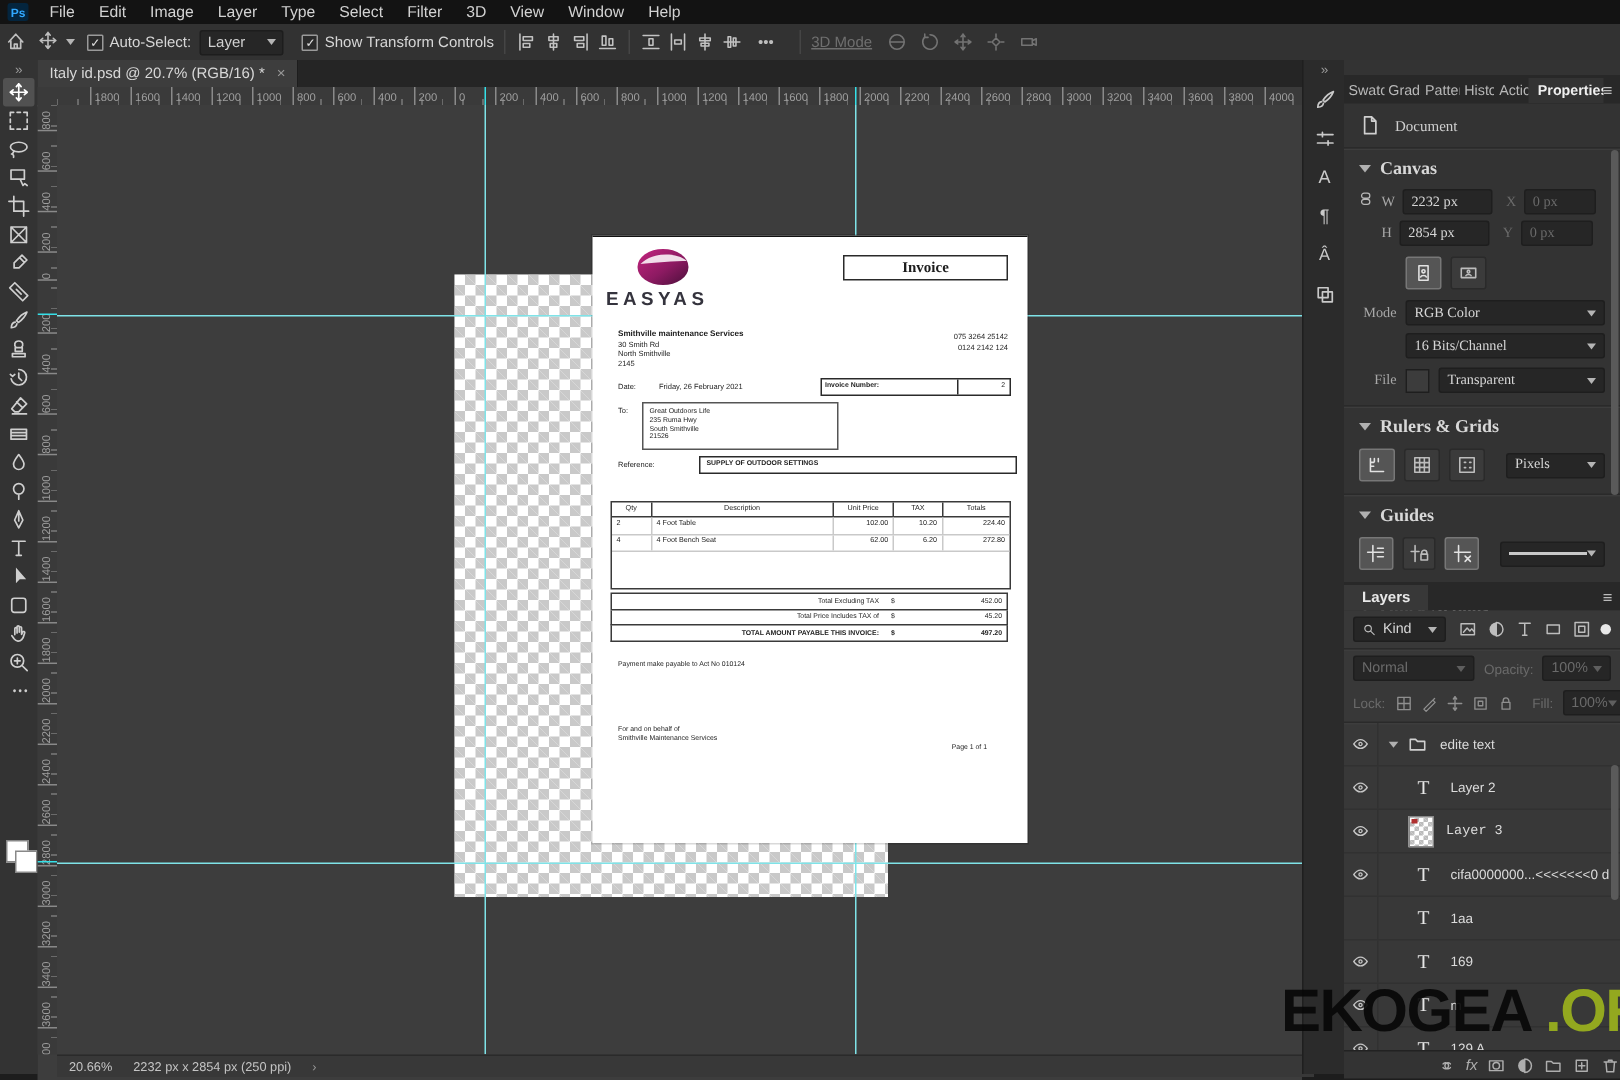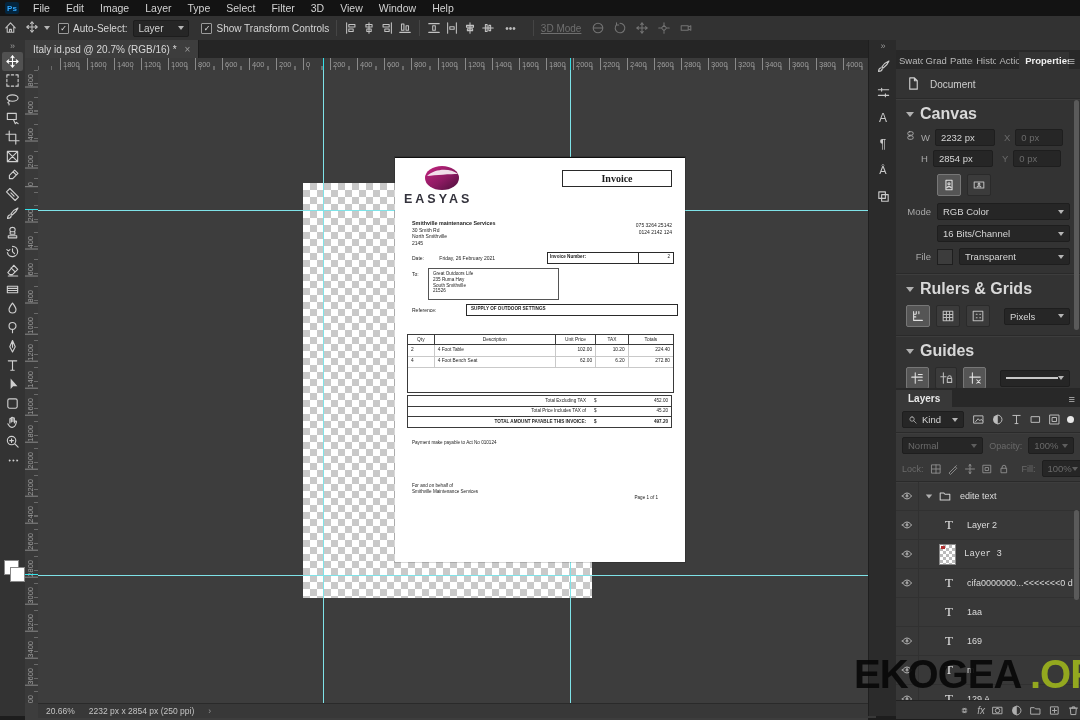--- a/index.html
+++ b/index.html
@@ -101,21 +101,21 @@
   #panels{left:896px;top:40px;width:184px;height:676px;background:#333333;}
   #ptabs{left:0;top:10px;width:184px;height:19px;background:#282828;display:flex;align-items:flex-end;overflow:hidden;}
   .ptab{font-size:9.5px;color:#b8b8b8;padding:3px 3px;white-space:nowrap;overflow:hidden;max-width:27px;}
   .ptab.active{background:#333333;color:#efefef;max-width:none;font-weight:bold;padding:3px 6px;}
   .hamb{margin-left:auto;color:#bbb;font-size:11px;padding:0 5px 2px 0;}
   .prow{display:flex;align-items:center;}
   .pfield{background:#262626;border:1px solid #1e1e1e;border-radius:2px;height:15px;font-size:9.5px;color:#d6d6d6;
           display:flex;align-items:center;padding:0 5px;}
   .pfield.disabled{color:#6a6a6a;}
   .pdd{justify-content:space-between;}
-  .sec-h{font-size:16px;font-weight:bold;color:#d8d8d8;display:flex;align-items:center;gap:6px;}
+  .sec-h{font-size:12px;font-weight:bold;color:#d8d8d8;display:flex;align-items:center;gap:6px;}
   .caret{width:0;height:0;border-left:4px solid transparent;border-right:4px solid transparent;border-top:5px solid #b0b0b0;display:inline-block;}
   .sec-div{height:1px;background:#2a2a2a;box-shadow:0 1px 0 #3d3d3d;}
   .sqbtn{width:22px;height:20px;background:#3b3b3b;border:1px solid #2a2a2a;border-radius:2px;display:flex;align-items:center;justify-content:center;}
   .sqbtn.sel{background:#555555;border-color:#777;}
   .scrollthumb{position:absolute;width:5px;border-radius:3px;background:#5a5a5a;}
   
   #layers-tabrow{position:absolute;left:0;top:348px;width:184px;height:19px;background:#282828;display:flex;align-items:flex-end;}
   .ltab{background:#383838;color:#e8e8e8;font-size:10px;font-weight:bold;padding:3px 12px;}
   #layers-body{position:absolute;left:0;top:367px;width:184px;height:293px;background:#383838;overflow:hidden;}
   .lrow{display:flex;align-items:center;height:28px;border-bottom:1px solid #313131;}
@@ -555,21 +555,21 @@
     <div id="ptabs" class="abs">
         <div class="ptab">Swatc</div>
         <div class="ptab">Gradi</div>
         <div class="ptab">Patter</div>
         <div class="ptab">Histo</div>
         <div class="ptab">Actio</div>
         <div class="ptab active">Properties</div>
         <span class="hamb">≡</span>
       </div>
 
-    <div class="abs" style="left:0;top:29px;width:184px;">
+    <div class="abs" style="left:0;top:29px;width:184px;font-family:Liberation Serif, serif;">
       <div class="prow" style="padding:7px 10px 6px 10px;gap:8px;">
         <span class="icon16" id="doc-ico">
             <svg viewBox="0 0 16 16" width="15" height="15" class="ic">
               <path d="M4 2h5l3 3v9H4zM9 2v3h3" fill="none" stroke="#d0d0d0" stroke-width="1.2" stroke-linecap="round" stroke-linejoin="round"></path>
             </svg>
           </span>
         <span style="font-size:10px;">Document</span>
       </div>
       <div class="sec-div"></div>
       <div class="sec-h" style="padding:6px 10px;">

